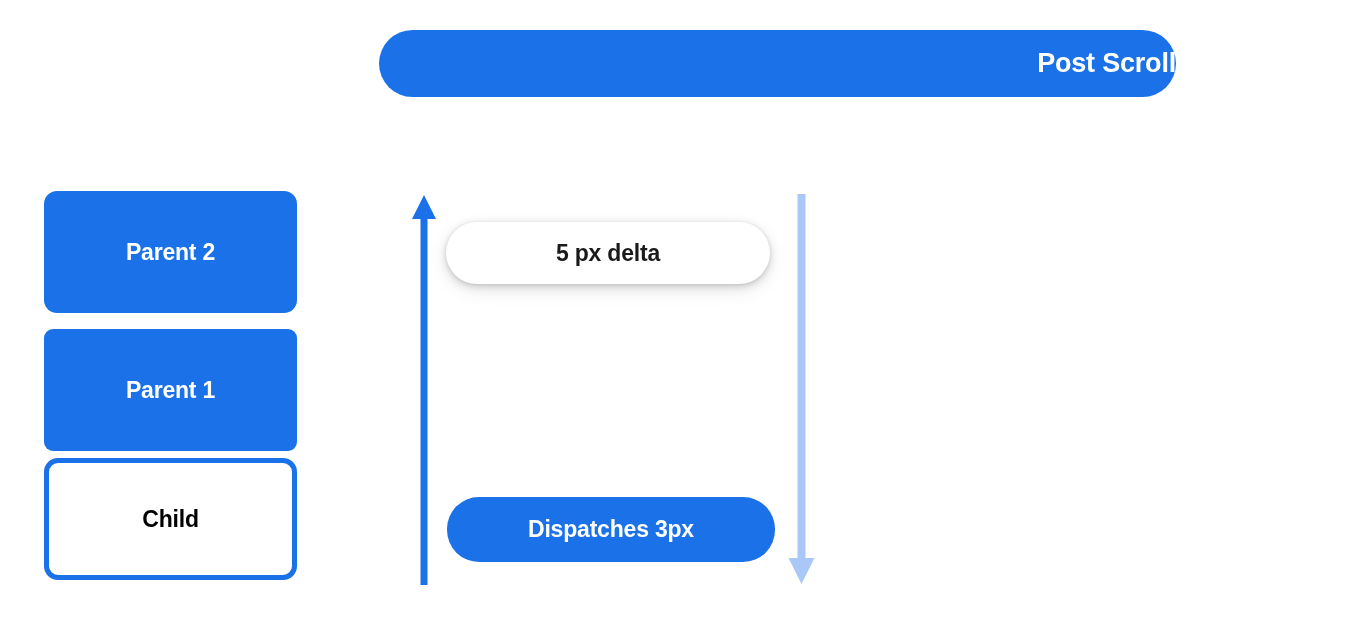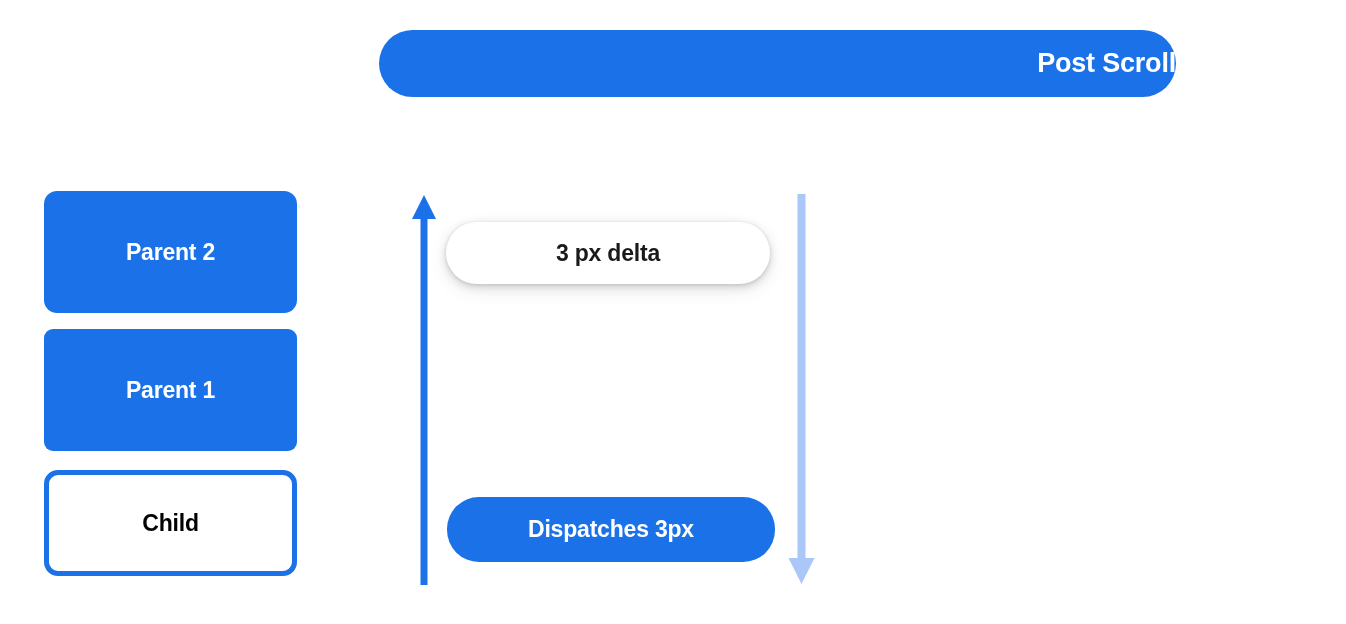--- a/index.html
+++ b/index.html
@@ -65,21 +65,21 @@
     border-radius: 14px;
   }
   .stack-box.outlined .label {
     color: #000000;
     font-size: 23px;
     font-weight: bold;
     letter-spacing: -0.2px;
   }
   #box-parent2 { top: 191px;  height: 122px; }
   #box-parent1 { top: 329px;  height: 122px; border-radius: 9px; }
-  #box-child   { top: 470px;  height: 106px; }
+  #box-child   { top: 458px;  height: 122px; }
 
   
   .arrow {
     position: absolute;
   }
   #arrow-up {
     left: 409px;
     top: 193px;
     width: 30px;
     height: 392px;
@@ -156,20 +156,20 @@
     <polygon points="15,2 27,26 3,26" fill="#1b72e8"></polygon>
     <rect x="11.5" y="22" width="7" height="370" fill="#1b72e8"></rect>
   </svg>
 
   <svg id="arrow-down" class="arrow" viewBox="0 0 32 392">
     <rect x="11.5" y="0" width="8" height="370" fill="#a9c7f7"></rect>
     <polygon points="15.5,390 2.5,364 28.5,364" fill="#a9c7f7"></polygon>
   </svg>
 
   <div id="callout-delta" class="callout">
-    <span class="label">3 px delta</span>
+    <span class="label">5 px delta</span>
   </div>
 
   <div id="callout-dispatch" class="callout">
     <span class="label">Dispatches 3px</span>
   </div>
 
 </div>
 
 </body></html>

